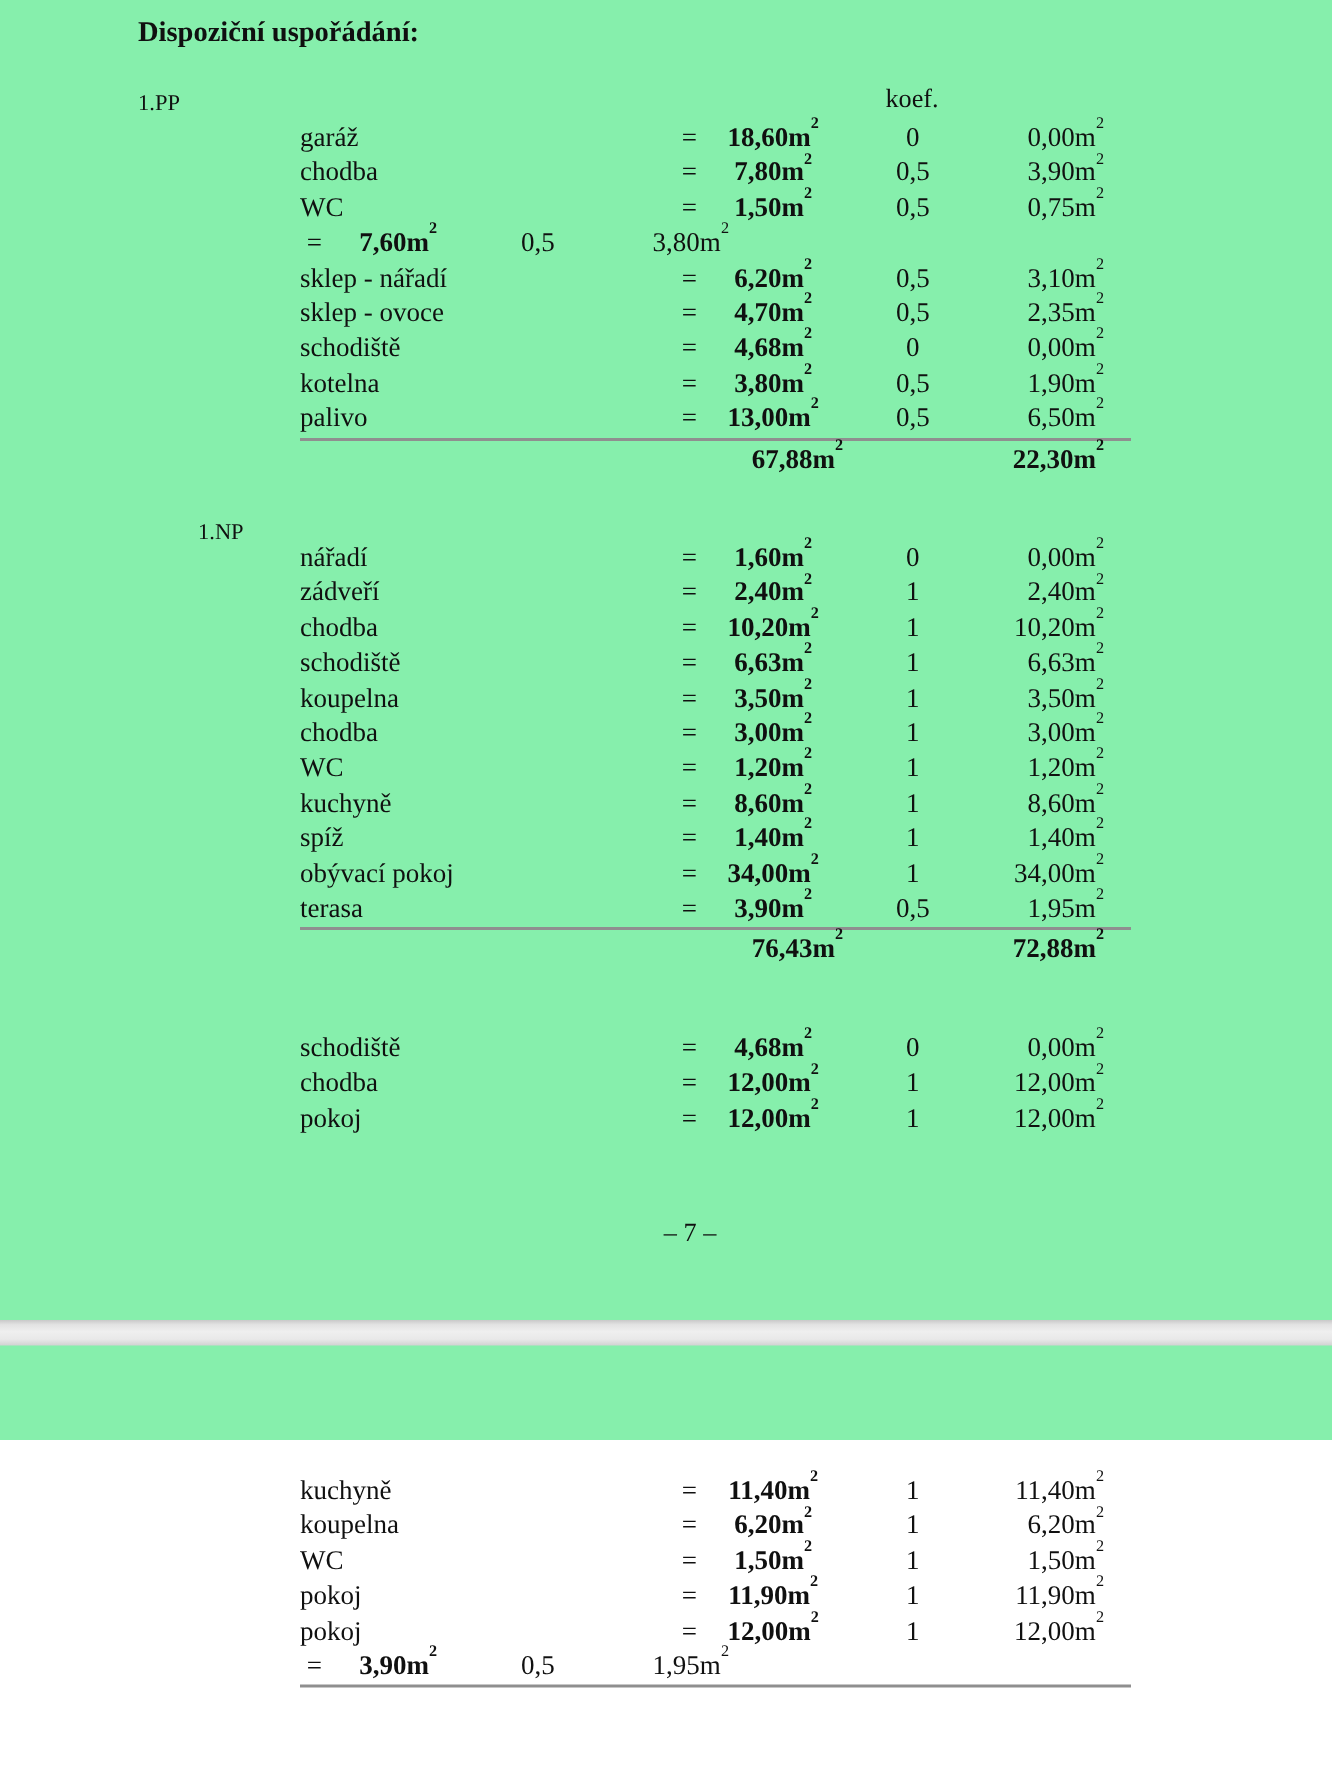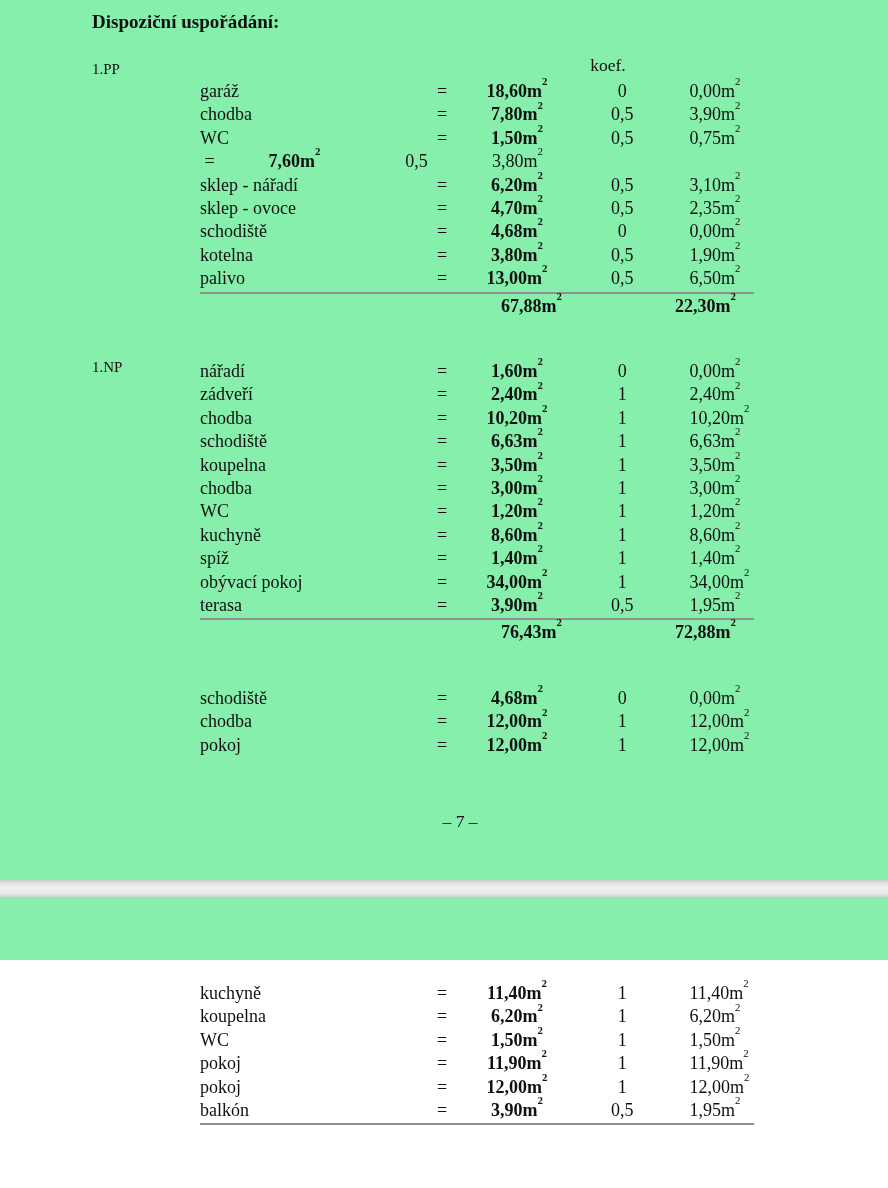--- a/index.html
+++ b/index.html
@@ -18,37 +18,37 @@
   }
   .koef-header {
     position:absolute; left:560px; top:35px; width:96px;
     text-align:center; font-size:17.5px; line-height:20px;margin-top:20px;
   }
   .sec-heading {
     position:absolute; left:92px;
     font-size:15px; font-weight:normal; line-height:21px;
   }
   #heading-pp { top:59px; }
-  #heading-np { top:357px; }
+  #heading-np { top:345px;margin-left:40px; }
 
   .table {
     position:absolute; left:200px; width:556px;
     font-size:18px; line-height:23.4px;
   }
   #table-pp   { top:80px;  }
   #table-np   { top:360px; }
   #table-cont { top:687px; }
   #table-p2   { top:982px; }
 
-  .row { display:flex; height:23.4px;gap:29px; }
+  .row { display:flex; height:23.4px; }
   .c-label  { width:250px; white-space:nowrap; }
   .c-eq     { width:19px;  text-align:center; }
   .c-area   { width:93px;  text-align:center; white-space:nowrap;font-weight:bold; }
   .c-koef   { width:93px;  text-align:center; }
-  .c-result { width:81px;  text-align:left; white-space:nowrap; }
+  .c-result { width:81px;  text-align:right; white-space:nowrap; }
 
   .rule { width:554px; height:2px; background:#8f8f8f; margin-top:1px; }
 
   .totals-row { display:flex; height:23.4px; font-weight:bold; margin-top:1px; }
   .t-spacer1 { width:269px; }
   .t-area    { width:93px; text-align:right; white-space:nowrap; }
   .t-gap     { width:93px; }
   .t-result  { width:81px; text-align:right; white-space:nowrap; }
 
   .sup { font-size:0.6em; position:relative; top:-0.45em; line-height:0; }
@@ -306,21 +306,20 @@
           <div class="c-result">11,90m<sup class="sup">2</sup></div>
         </div>
         <div class="row">
           <div class="c-label">pokoj</div>
           <div class="c-eq">=</div>
           <div class="c-area">12,00m<sup class="sup">2</sup></div>
           <div class="c-koef">1</div>
           <div class="c-result">12,00m<sup class="sup">2</sup></div>
         </div>
         <div class="row">
-          <div class="c-label">balkón</div>
           <div class="c-eq">=</div>
           <div class="c-area">3,90m<sup class="sup">2</sup></div>
           <div class="c-koef">0,5</div>
           <div class="c-result">1,95m<sup class="sup">2</sup></div>
         </div>
       </div>
     <div class="rule"></div>
   </div>
 
 

